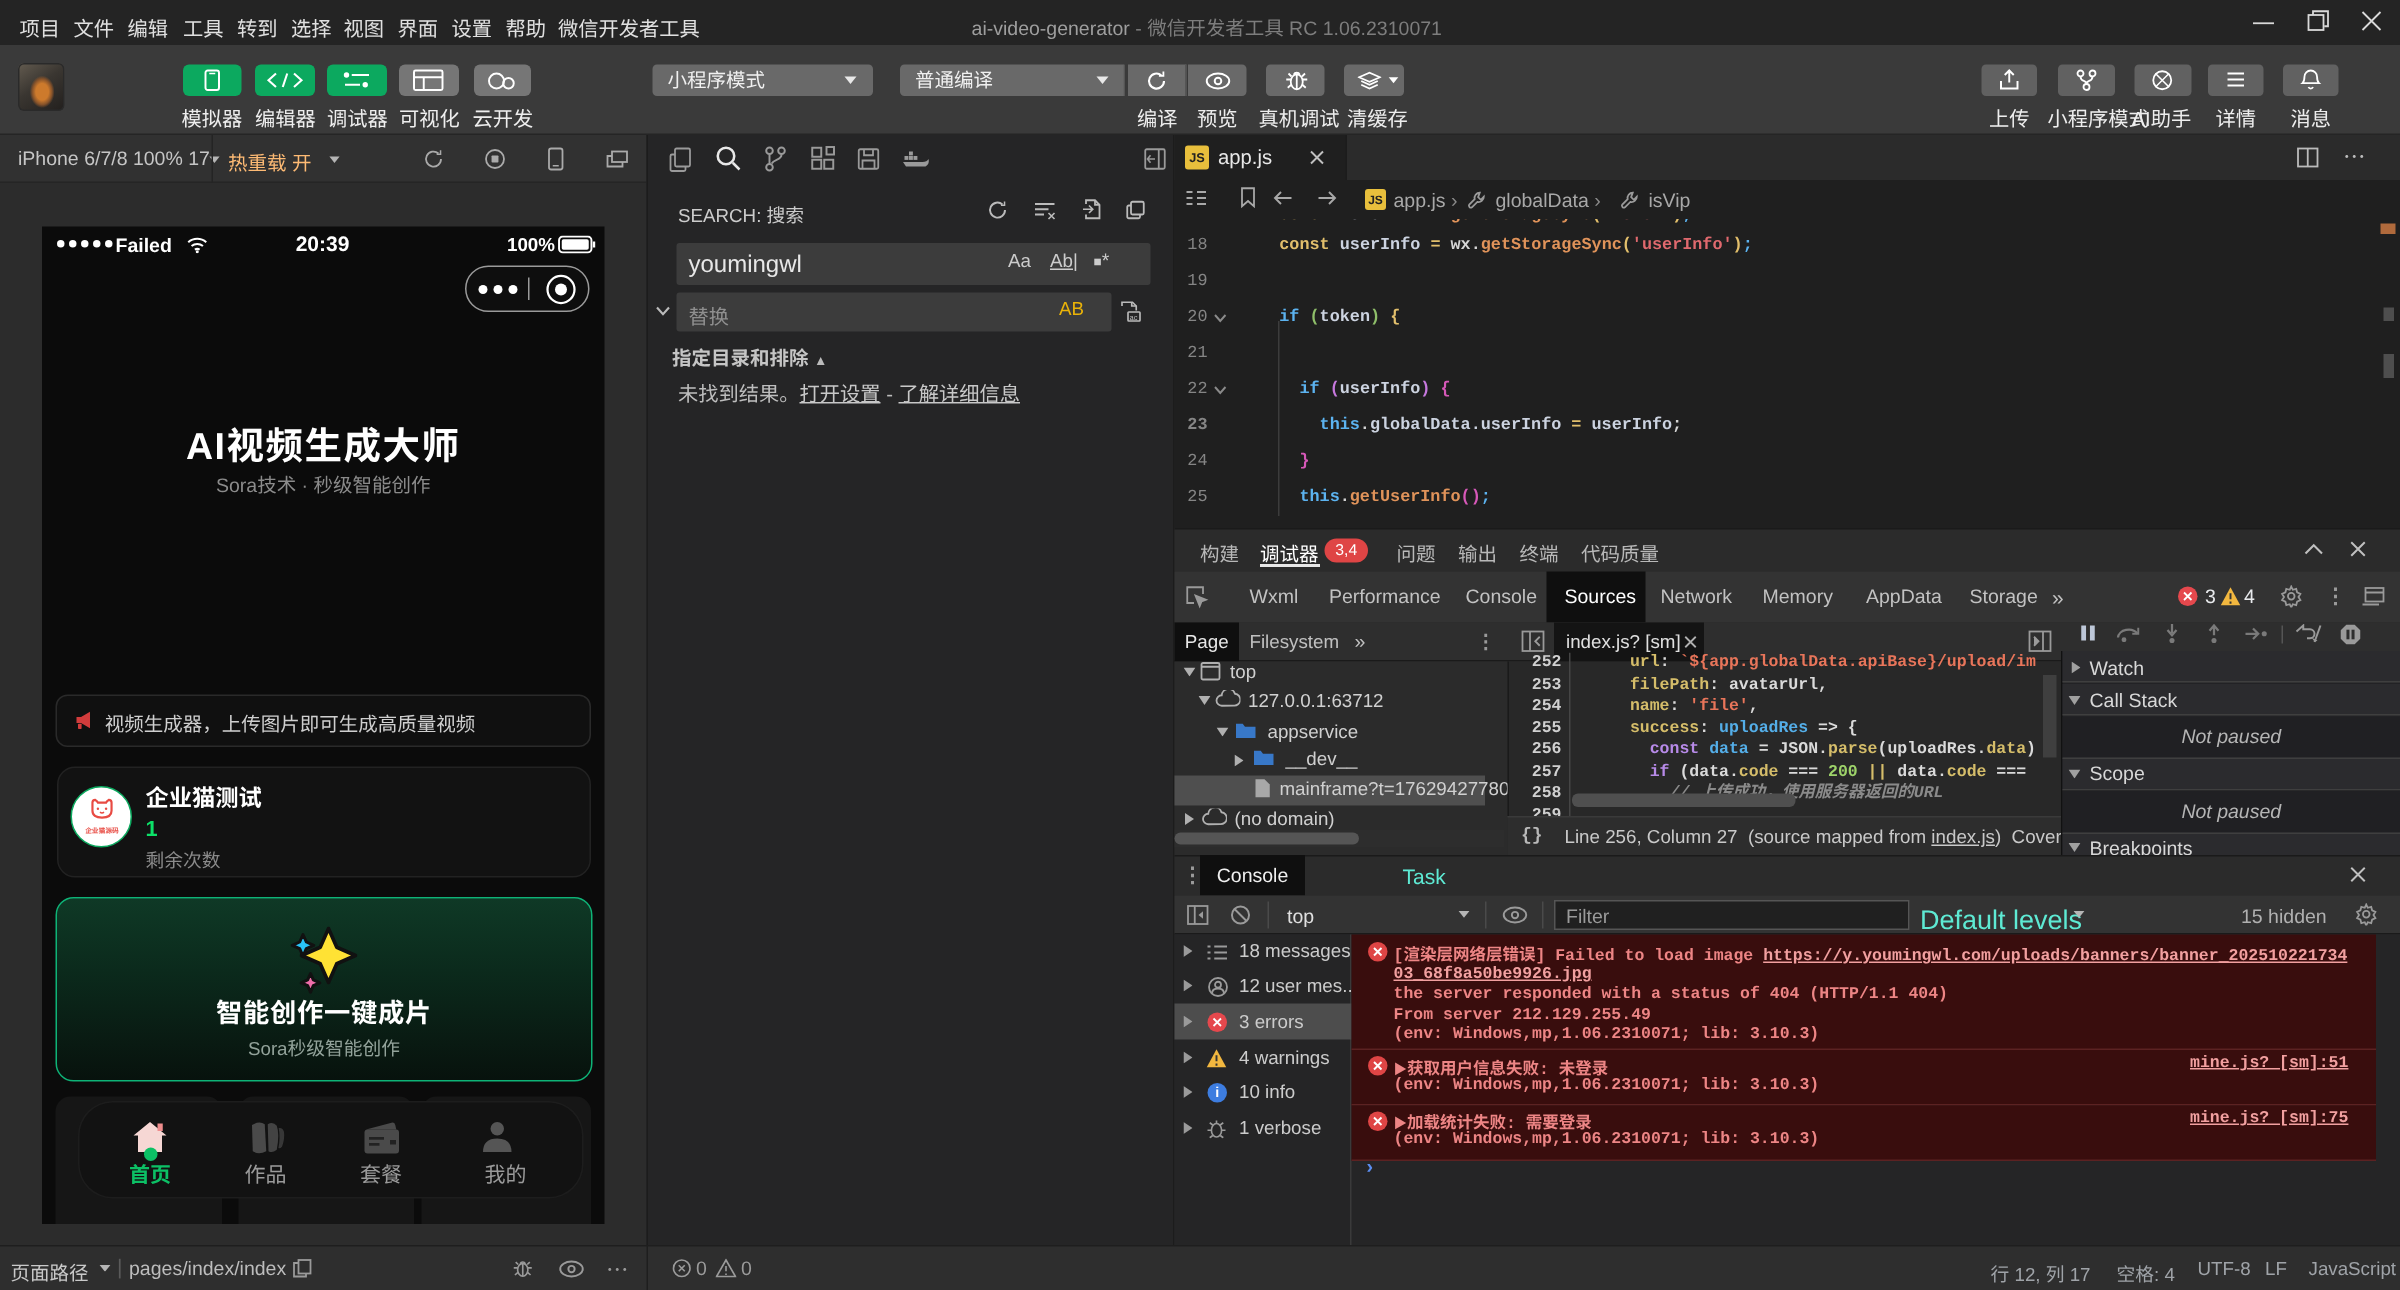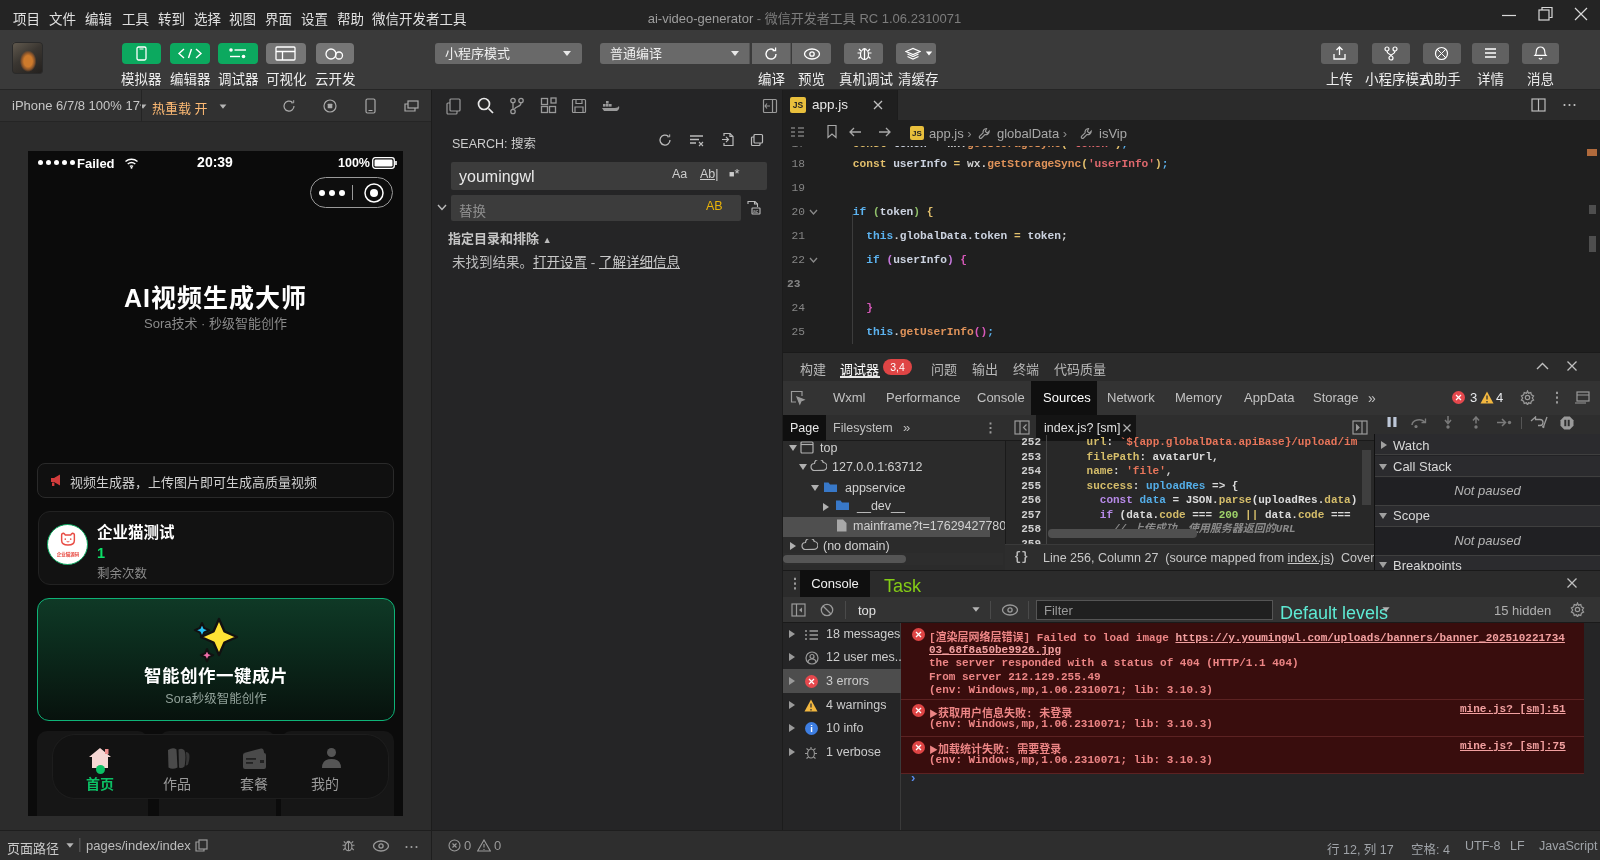--- a/index.html
+++ b/index.html
@@ -251,21 +251,21 @@
     <rect x="2" y="6" width="23" height="16" rx="2"></rect>
     <rect x="5" y="11" width="10" height="1.8" fill="#222"></rect>
     <rect x="5" y="15" width="7" height="1.8" fill="#222"></rect>
     <rect x="19" y="13" width="4" height="3" fill="#222"></rect>
   </svg>
 <div class="a" style="left:234px;top:773px;width:40px;text-align:center;font-size:14px;color:#9a9a9a">套餐</div>
 <svg class="a" style="left:320px;top:746px" width="23" height="25" viewBox="0 0 23 25" fill="#555">
     <circle cx="11.5" cy="6.5" r="4.5"></circle>
     <path d="M2 22 q0-9 9.5-9 q9.5 0 9.5 9z"></path>
   </svg>
-<div class="a" style="left:311px;top:773px;width:40px;text-align:left;font-size:14px;color:#9a9a9a">我的</div>
+<div class="a" style="left:311px;top:773px;width:40px;text-align:right;font-size:14px;color:#9a9a9a">我的</div>
 
 <div class="a" style="left:431px;top:90px;width:352px;height:740px;background:#252526;border-left:1px solid #1c1c1c;border-right:1px solid #1c1c1c"></div>
 
 <svg class="a" style="left:445px;top:98px" width="17" height="17" viewBox="0 0 17 17" fill="none" stroke="#9a9a9a" stroke-width="1.2">
     <rect x="5" y="1" width="10" height="12" rx="1"></rect>
     <path d="M12 13 v2 a1 1 0 0 1-1 1 H3 a1 1 0 0 1-1-1 V6 a1 1 0 0 1 1-1 h2"></path>
   </svg>
 <svg class="a" style="left:476px;top:96px" width="19" height="19" viewBox="0 0 19 19" fill="none" stroke="#e8e8e8" stroke-width="1.7">
     <circle cx="8" cy="8" r="5.5"></circle>
     <path d="M12.5 12.5 17 17"></path>
@@ -377,34 +377,34 @@
   </svg>
 <div class="a" style="left:1099px;top:126px;font-size:13px;color:#a8a8a8">isVip</div>
 
 <div class="a mono" style="left:783px;top:146px;width:800px;height:206px;overflow:hidden;font-size:11.2px;font-weight:bold;white-space:pre;line-height:24px">
 <div class="a" style="left:4px;top:-14px;width:18px;text-align:right;color:#858585;font-weight:normal">17</div>
 <div class="a" style="left:4px;top:6px;width:18px;text-align:right;color:#858585;font-weight:normal">18</div>
 <div class="a" style="left:4px;top:30px;width:18px;text-align:right;color:#858585;font-weight:normal">19</div>
 <div class="a" style="left:4px;top:54px;width:18px;text-align:right;color:#858585;font-weight:normal">20</div>
 <div class="a" style="left:4px;top:78px;width:18px;text-align:right;color:#858585;font-weight:normal">21</div>
 <div class="a" style="left:4px;top:102px;width:18px;text-align:right;color:#858585;font-weight:normal">22</div>
-<div class="a" style="left:4px;top:126px;width:18px;text-align:left;color:#858585;font-weight:bold">23</div>
+<div class="a" style="left:4px;top:126px;width:18px;text-align:right;color:#858585;font-weight:bold">23</div>
 <div class="a" style="left:4px;top:150px;width:18px;text-align:right;color:#858585;font-weight:normal">24</div>
 <div class="a" style="left:4px;top:174px;width:18px;text-align:right;color:#858585;font-weight:normal">25</div>
 <svg class="a" style="left:26px;top:63px" width="9" height="7" viewBox="0 0 9 7" fill="none" stroke="#8a8a8a" stroke-width="1.3">
       <path d="M1 1 4.5 5 8 1"></path>
     </svg>
 <svg class="a" style="left:26px;top:111px" width="9" height="7" viewBox="0 0 9 7" fill="none" stroke="#8a8a8a" stroke-width="1.3">
       <path d="M1 1 4.5 5 8 1"></path>
     </svg>
 <div class="a" style="left:43px;top:-14px"><span style="color:#e2bf6c">    const</span> <span style="color:#ccd3e0">token</span> <span style="color:#e2bf6c">=</span> <span style="color:#d4d4d4">wx.</span><span style="color:#e0935a">getStorageSync</span><span style="color:#e2bf6c">(</span><span style="color:#e0696e">'token'</span><span style="color:#e2bf6c">)</span><span style="color:#5cb3f0">;</span></div>
 <div class="a" style="left:43px;top:6px"><span style="color:#e2bf6c">    const</span> <span style="color:#ccd3e0">userInfo</span> <span style="color:#e2bf6c">=</span> <span style="color:#d4d4d4">wx.</span><span style="color:#e0935a">getStorageSync</span><span style="color:#e2bf6c">(</span><span style="color:#e0696e">'userInfo'</span><span style="color:#e2bf6c">)</span><span style="color:#5cb3f0">;</span></div>
 <div class="a" style="left:43px;top:54px"><span style="color:#5cb3f0">    if</span> <span style="color:#8fbf6a">(</span><span style="color:#ccd3e0">token</span><span style="color:#8fbf6a">)</span> <span style="color:#e2bf6c">{</span></div>
-<div class="a" style="left:43px;top:78px"><span style="color:#5cb3f0">      this</span><span style="color:#d4d4d4">.</span><span style="color:#ccd3e0">globalData.token</span> <span style="color:#e2bf6c">=</span> <span style="color:#ccd3e0">token</span><span style="color:#d4d4d4">;</span></div>
 <div class="a" style="left:43px;top:102px"><span style="color:#5cb3f0">      if</span> <span style="color:#c678dd">(</span><span style="color:#ccd3e0">userInfo</span><span style="color:#c678dd">)</span> <span style="color:#d658b8">{</span></div>
+<div class="a" style="left:43px;top:126px"><span style="color:#5cb3f0">        this</span><span style="color:#d4d4d4">.</span><span style="color:#ccd3e0">globalData.userInfo</span> <span style="color:#e2bf6c">=</span> <span style="color:#ccd3e0">userInfo</span><span style="color:#d4d4d4">;</span></div>
 <div class="a" style="left:43px;top:150px"><span style="color:#d658b8">      }</span></div>
 <div class="a" style="left:43px;top:174px"><span style="color:#5cb3f0">      this</span><span style="color:#d4d4d4">.</span><span style="color:#e0935a">getUserInfo</span><span style="color:#d658b8">()</span><span style="color:#5cb3f0">;</span></div>
 <div class="a" style="left:69px;top:68px;width:1px;height:130px;background:#3c3c3c"></div>
 </div>
 
 <div class="a" style="left:1587px;top:149px;width:10px;height:7px;background:#b06a3c"></div>
 <div class="a" style="left:1589px;top:205px;width:7px;height:9px;background:#4e4e4e"></div>
 <div class="a" style="left:1589px;top:236px;width:7px;height:16px;background:#4e4e4e"></div>
 
 <div class="a" style="left:783px;top:352px;width:817px;height:29px;background:#2b2b2b;border-top:1px solid #1a1a1a"></div>
@@ -600,21 +600,21 @@
 <div class="a" style="left:1375px;top:533px;width:225px;text-align:center;font-size:13px;font-style:italic;color:#b5b5b5">Not paused</div>
 <div class="a" style="left:1375px;top:555px;width:225px;height:15px;background:#2b2b2e;border-top:1px solid #3f3f3f"></div>
 <svg class="a" style="left:1379px;top:562px" width="8" height="6" viewBox="0 0 8 6" fill="#a0a0a0">
     <path d="M0 0 h8 L4 6z"></path>
   </svg>
 <div class="a" style="left:1393px;top:558px;font-size:13px;color:#d8d8d8">Breakpoints</div>
 
 <div class="a" style="left:783px;top:570px;width:817px;height:27px;background:#2b2b2b;border-top:1px solid #1a1a1a"></div>
 <div class="a" style="left:788px;top:575px;font-size:14px;color:#9a9a9a;font-weight:bold">⋮</div>
 <div class="a" style="left:800px;top:570px;width:70px;height:27px;background:#0f0f0f;color:#f0f0f0;font-size:13px;text-align:center;line-height:27px">Console</div>
-<div class="a" style="left:884px;top:576px;font-size:18px;color:#84cc16">Task</div>
+<div class="a" style="left:935px;top:576px;font-size:14px;color:#5eead4">Task</div>
 <svg class="a" style="left:1566px;top:577px" width="12" height="12" viewBox="0 0 12 12" stroke="#c0c0c0" stroke-width="1.3">
     <path d="M1.5 1.5 10.5 10.5 M10.5 1.5 1.5 10.5"></path>
   </svg>
 <div class="a" style="left:783px;top:597px;width:817px;height:26px;background:#333333;border-bottom:1px solid #1a1a1a"></div>
 <svg class="a" style="left:791px;top:603px" width="15" height="14" viewBox="0 0 15 14" fill="none" stroke="#9a9a9a" stroke-width="1.2">
     <rect x="1" y="1" width="13" height="12"></rect>
     <path d="M5.5 1 v12"></path>
     <path d="M11 4.5 8 7 11 9.5" fill="#9a9a9a" stroke="none"></path>
   </svg>
 <svg class="a" style="left:820px;top:603px" width="14" height="14" viewBox="0 0 14 14" fill="none" stroke="#9a9a9a" stroke-width="1.3">

